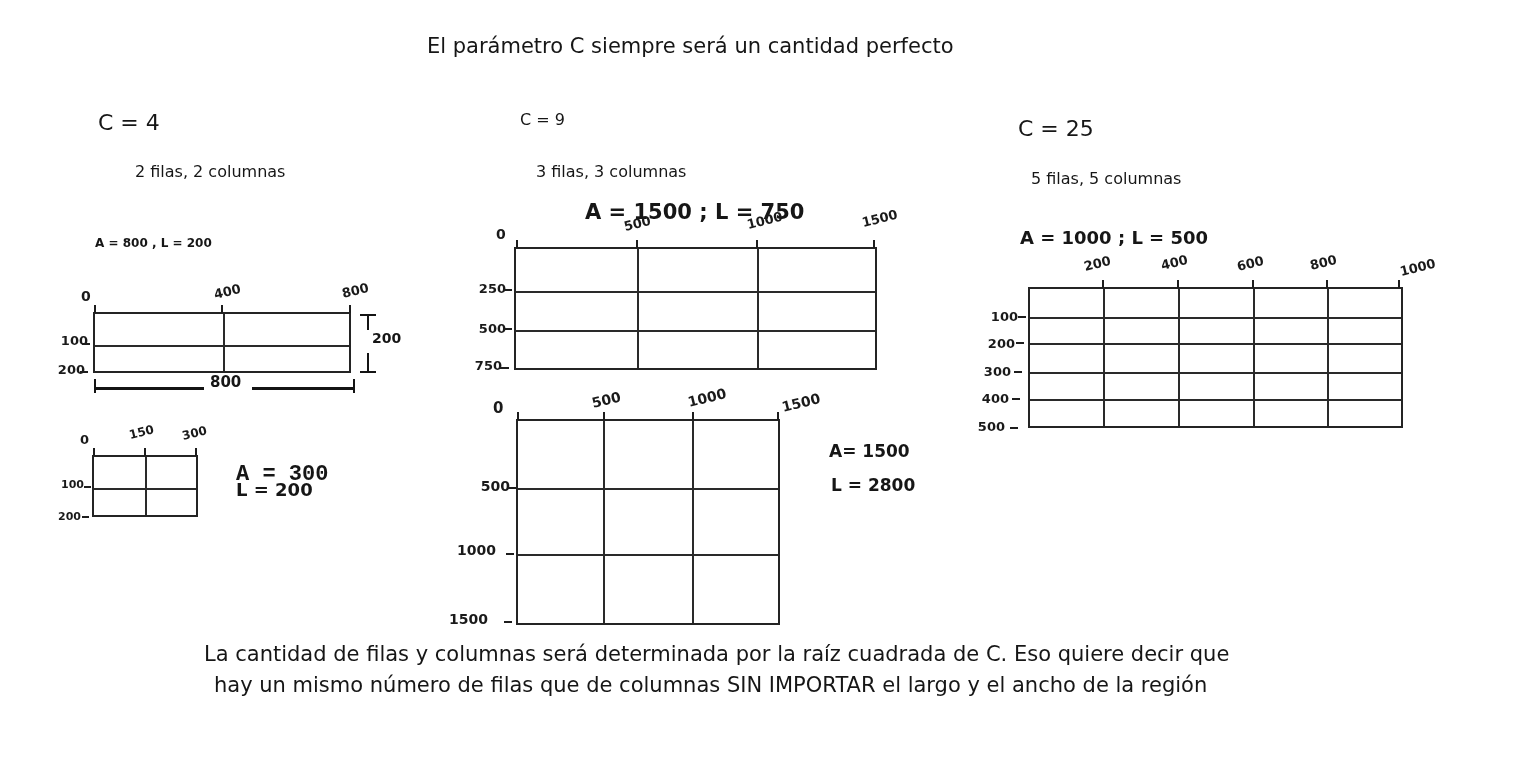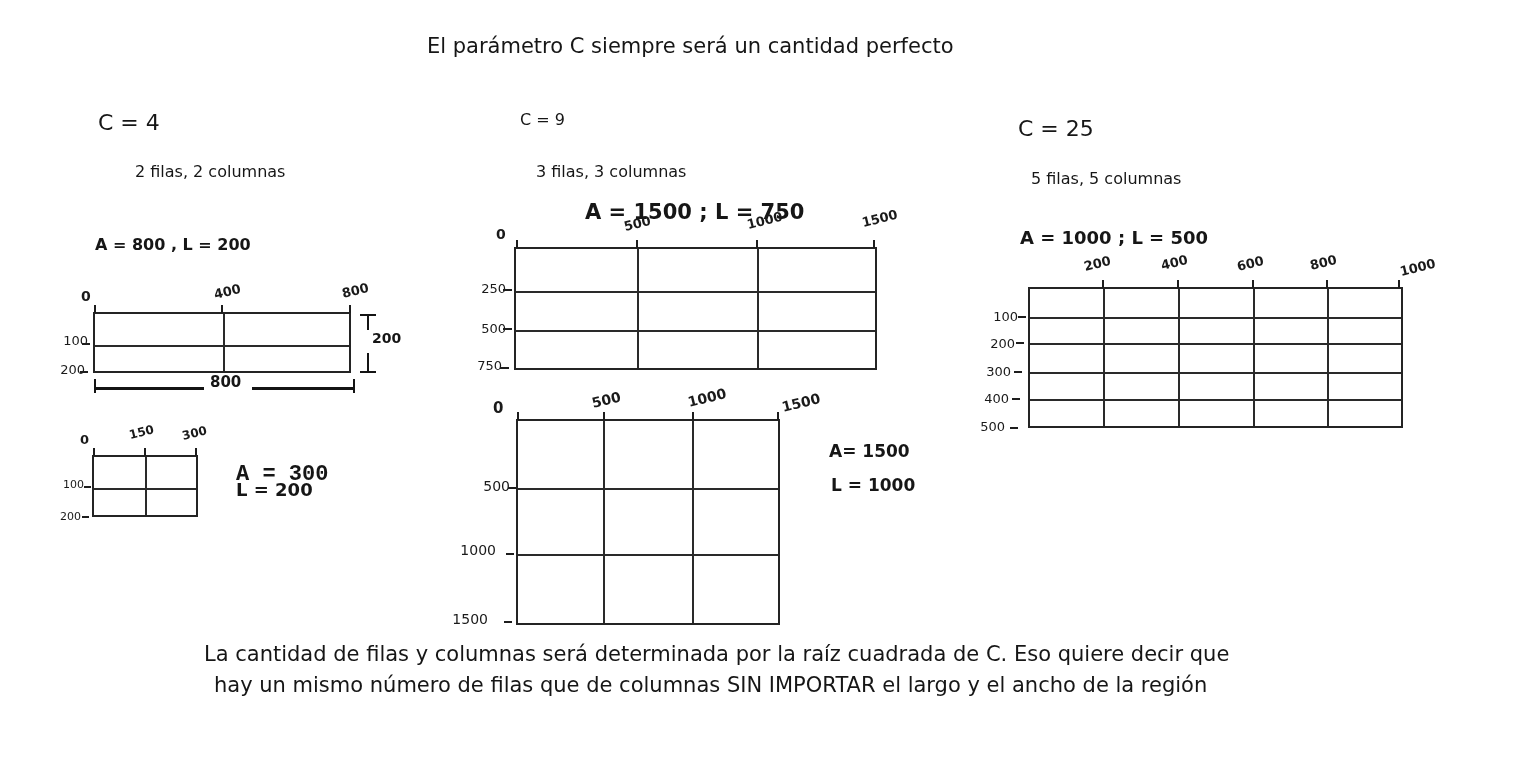--- a/index.html
+++ b/index.html
@@ -16,31 +16,31 @@
   .t { position: absolute; white-space: nowrap; color: #161616; line-height: 1; }
   .b { font-weight: 700; }
   .grid { position: absolute; border: 2px solid #242424; }
   .vl { position: absolute; top: 0; bottom: 0; width: 2px; background: #2a2a2a; }
   .hl { position: absolute; left: 0; right: 0; height: 2px; background: #2a2a2a; }
   .tv { position: absolute; width: 2px; height: 8px; background: #1d1d1d; }   
   .th { position: absolute; width: 8px; height: 2px; background: #1d1d1d; }   
   .seg { position: absolute; background: #141414; }
   .xt { position: absolute; font-weight: 700; font-size: 13px; transform: rotate(-14deg); transform-origin: left bottom; white-space: nowrap; }
   .xt0 { position: absolute; font-weight: 700; white-space: nowrap; }
-  .yt { position: absolute; font-weight: 400; font-size: 13px; width: 34px; text-align: right; white-space: nowrap; }
+  .yt { position: absolute; font-weight: 700; font-size: 13px; width: 34px; text-align: right; white-space: nowrap; }
 </style>
 </head>
 <body>
 
 <div class="t" style="left:427px; top:36px; font-size:21px;">El parámetro C siempre será un cantidad perfecto</div>
 
 <div class="group">
   <div class="t" style="left:98px; top:112px; font-size:22px;">C = 4</div>
   <div class="t" style="left:135px; top:164px; font-size:16px;">2 filas, 2 columnas</div>
-  <div class="t b" style="left:95px; top:237px; font-size:16px;">A = 800 ,   L = 200</div>
+  <div class="t b" style="left:95px; top:237px; font-size:12px;">A = 800 ,   L = 200</div>
 
   <div class="grid" style="left:93px; top:312px; width:258px; height:61px;">
     <div class="vl" style="left:128px;"></div>
     <div class="hl" style="top:31px;"></div>
   </div>
 
   <div class="tv" style="left:94px;  top:305px;"></div>
   <div class="tv" style="left:221px; top:305px;"></div>
   <div class="tv" style="left:349px; top:305px;"></div>
 
@@ -123,21 +123,21 @@
   <div class="xt" style="left:594px; top:395px; font-size:14px;">500</div>
   <div class="xt" style="left:690px; top:394px; font-size:14px;">1000</div>
   <div class="xt" style="left:784px; top:399px; font-size:14px;">1500</div>
   <div class="yt" style="left:470px; top:478px; font-size:14px; width:40px;">500</div>
   <div class="yt" style="left:456px; top:542px; font-size:14px; width:40px;">1000</div>
   <div class="yt" style="left:448px; top:611px; font-size:14px; width:40px;">1500</div>
   <div class="th" style="left:508px; top:487px;"></div>
   <div class="th" style="left:506px; top:553px;"></div>
   <div class="th" style="left:504px; top:621px;"></div>
   <div class="t b" style="left:829px; top:443px; font-size:17px;">A= 1500</div>
-  <div class="t b" style="left:831px; top:477px; font-size:17px;">L = 1000</div>
+  <div class="t b" style="left:831px; top:477px; font-size:17px;">L = 2800</div>
 </div>
 
 <div class="group">
   <div class="t" style="left:1018px; top:118px; font-size:22px;">C = 25</div>
   <div class="t" style="left:1031px; top:171px; font-size:16px;">5 filas, 5 columnas</div>
   <div class="t b" style="left:1020px; top:229px; font-size:18px;">A = 1000   ;   L = 500</div>
 
   <div class="grid" style="left:1028px; top:287px; width:375px; height:141px;">
     <div class="vl" style="left:73px;"></div>
     <div class="vl" style="left:148px;"></div>

